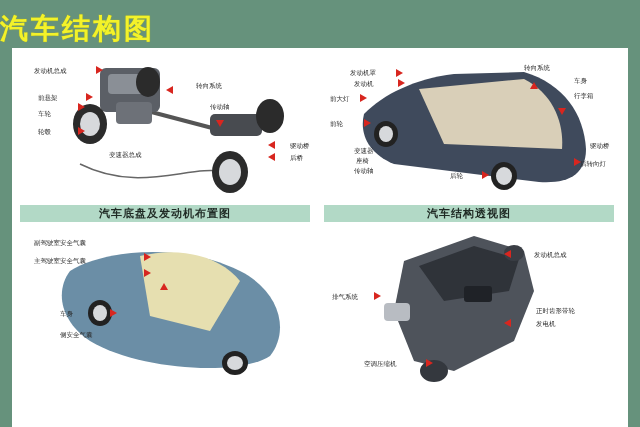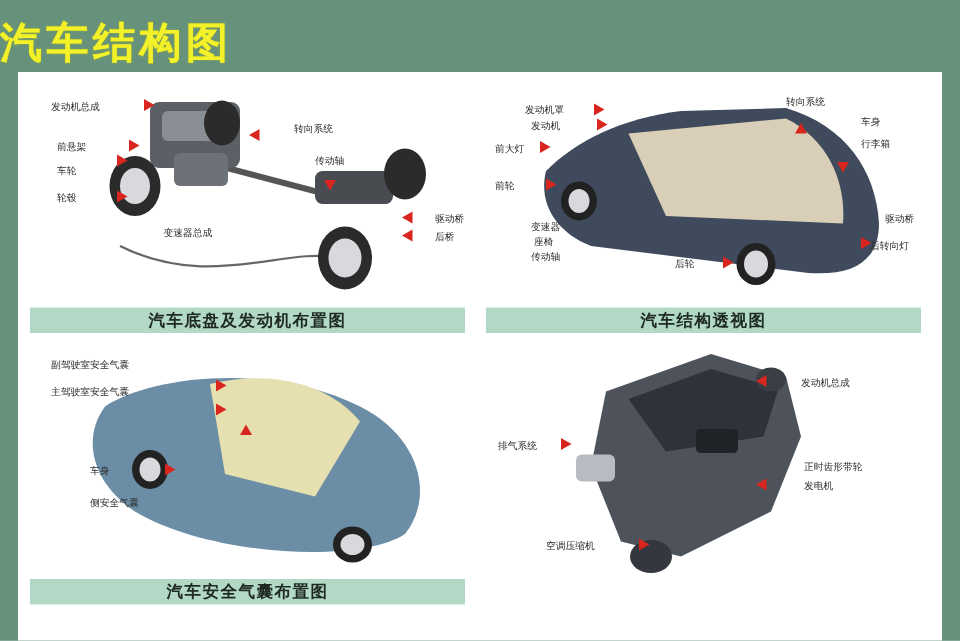--- a/index.html
+++ b/index.html
@@ -114,21 +114,20 @@
         <ellipse cx="215" cy="132" rx="8" ry="7" fill="#d7d9dc"></ellipse>
       </svg>
       <div class="lbl" style="left:14px;top:8px">副驾驶室安全气囊</div>
       <div class="arw" style="left:124px;top:22px"></div>
       <div class="lbl" style="left:14px;top:26px">主驾驶室安全气囊</div>
       <div class="arw" style="left:124px;top:38px"></div>
       <div class="lbl" style="left:40px;top:79px">车身</div>
       <div class="arw" style="left:90px;top:78px"></div>
       <div class="lbl" style="left:40px;top:100px">侧安全气囊</div>
       <div class="arw up" style="left:140px;top:52px"></div>
-      <div class="cap">汽车安全气囊布置图</div>
     </div>
 
     <div class="panel p4">
       <svg width="296" height="160" viewBox="0 0 296 160" style="left:0;top:0">
         <path d="M80 30 L150 5 L200 20 L210 60 L190 110 L130 140 L90 130 L70 80 Z" fill="#4e535b"></path>
         <path d="M95 35 L150 15 L195 28 L185 60 L120 70 Z" fill="#2f3339"></path>
         <rect x="140" y="55" width="28" height="16" rx="3" fill="#1f2227"></rect>
         <ellipse cx="190" cy="22" rx="10" ry="8" fill="#3a3e45"></ellipse>
         <ellipse cx="110" cy="140" rx="14" ry="11" fill="#34383e"></ellipse>
         <rect x="60" y="72" width="26" height="18" rx="4" fill="#b8bcc2"></rect>

